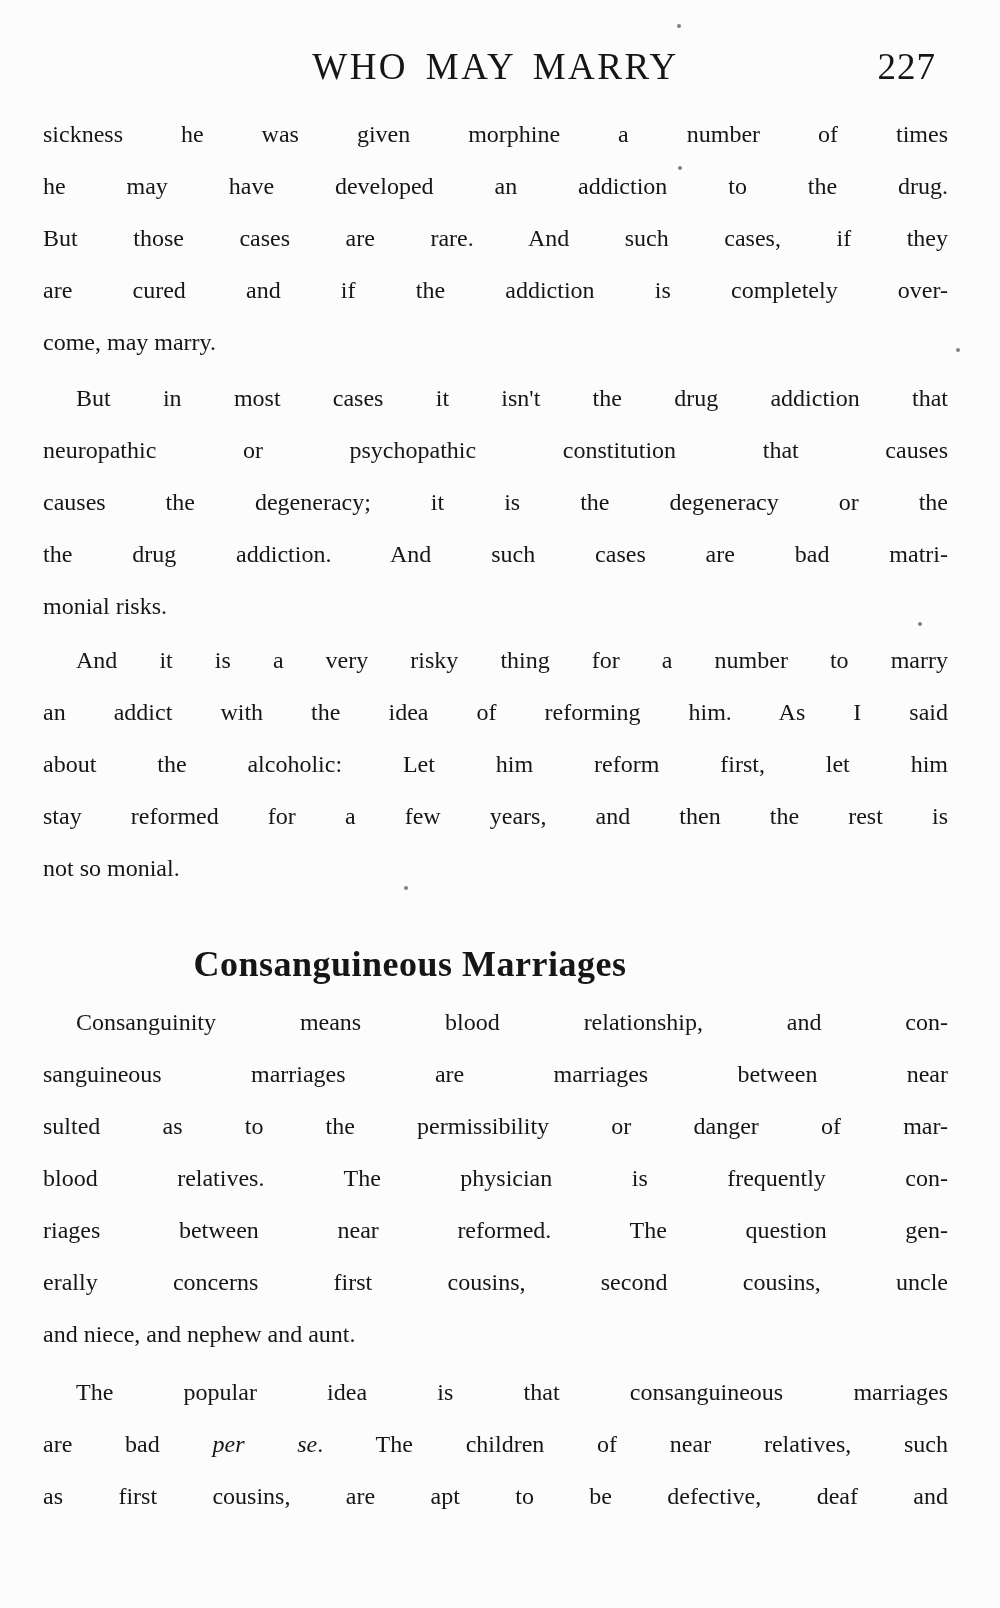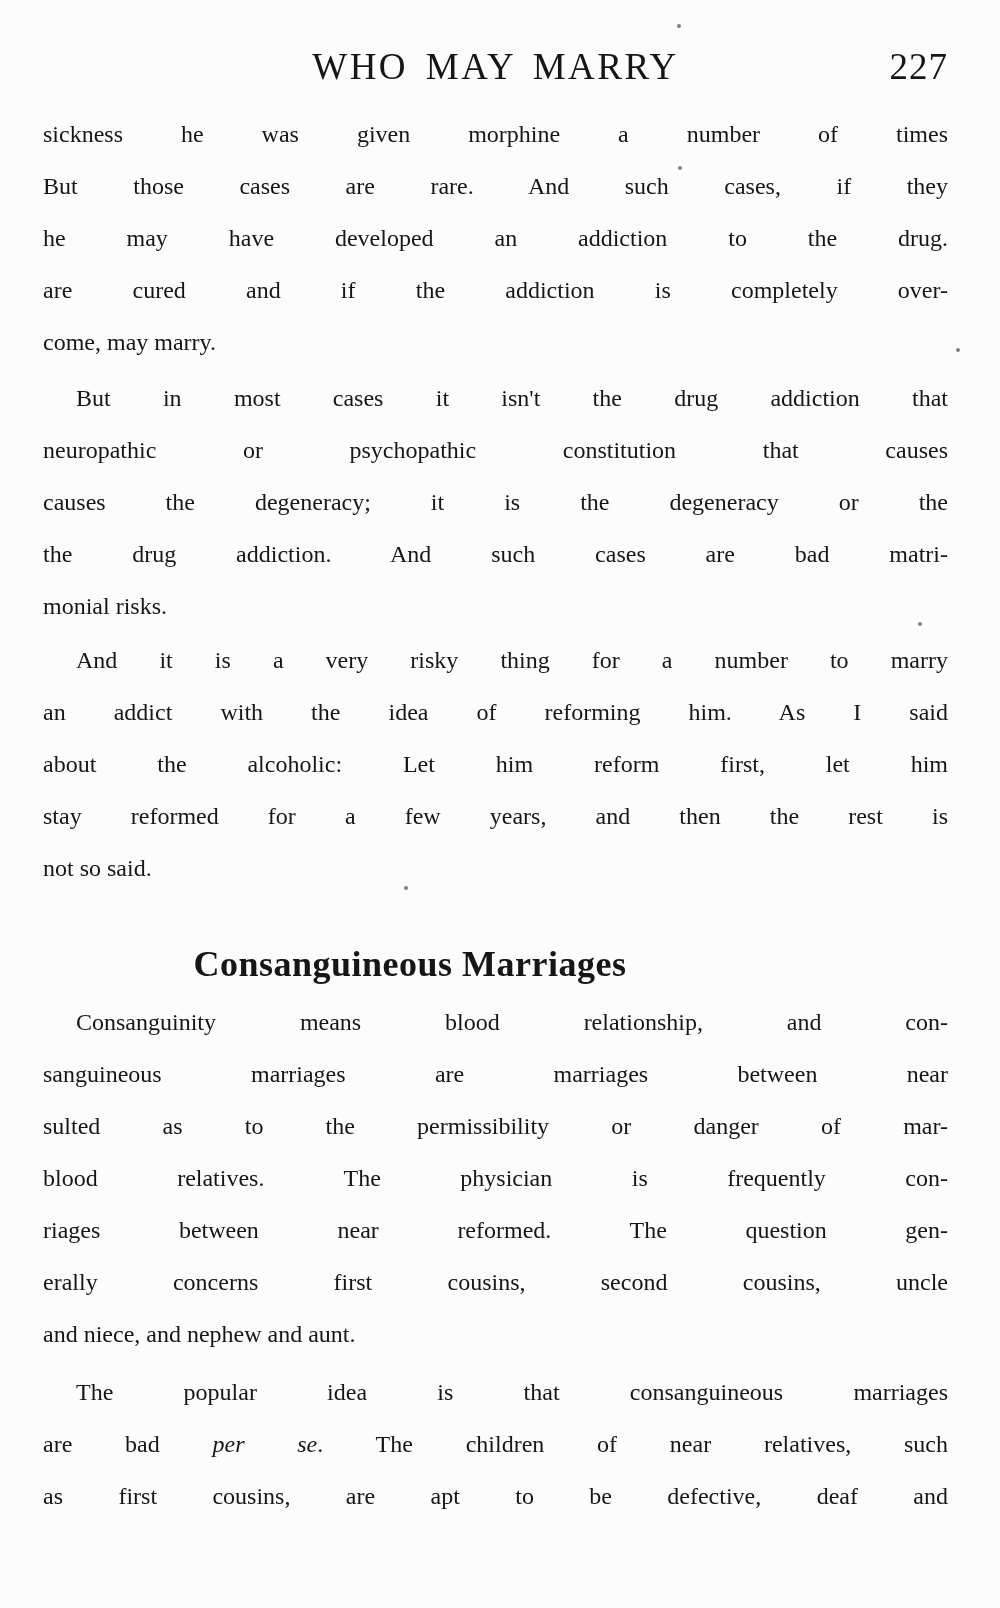--- a/index.html
+++ b/index.html
@@ -28,21 +28,21 @@
     position: absolute;
     left: 0;
     right: 0;
     text-align: center;
     font-size: 37px;
     letter-spacing: 2.5px;
     word-spacing: 6px;
   }
   .page-number {
     position: absolute;
-    right: 0;
+    right: 12px;
     top: 0;
     font-size: 37px;
     letter-spacing: 1px;
     text-align: right;
   }
   .para {
     position: absolute;
     left: 43px;
     width: 905px;
   }
@@ -87,40 +87,40 @@
 
 <div class="page">
 
   <div class="running-header">
     <span class="header-title">WHO MAY MARRY</span>
     <span class="page-number">227</span>
   </div>
 
   <div class="para" style="top: 108px;">
     <div class="line">sickness he was given morphine a number of times</div>
+    <div class="line">he may have developed an addiction to the drug.</div>
     <div class="line">But those cases are rare.  And such cases, if they</div>
-    <div class="line">he may have developed an addiction to the drug.</div>
     <div class="line">are cured and if the addiction is completely over-</div>
     <div class="line end">come, may marry.</div>
   </div>
 
   <div class="para" style="top: 372px;">
     <div class="line indent">But in most cases it isn't the drug addiction that</div>
     <div class="line">neuropathic or psychopathic constitution that causes</div>
     <div class="line">causes the degeneracy; it is the degeneracy or the</div>
     <div class="line">the drug addiction.  And such cases are bad matri-</div>
     <div class="line end">monial risks.</div>
   </div>
 
   <div class="para" style="top: 634px;">
     <div class="line indent">And it is a very risky thing for a number to marry</div>
     <div class="line">an addict with the idea of reforming him.  As I said</div>
     <div class="line">about the alcoholic:  Let him reform first, let him</div>
     <div class="line">stay reformed for a few years, and then the rest is</div>
-    <div class="line end">not so said.</div>
+    <div class="line end">not so monial.</div>
   </div>
 
   <h2 class="section-heading">Consanguineous Marriages</h2>
 
   <div class="para" style="top: 996px;">
     <div class="line indent">Consanguinity means blood relationship, and con-</div>
     <div class="line">sanguineous marriages are marriages between near</div>
     <div class="line">sulted as to the permissibility or danger of mar-</div>
     <div class="line">blood relatives.  The physician is frequently con-</div>
     <div class="line">riages between near reformed.  The question gen-</div>

